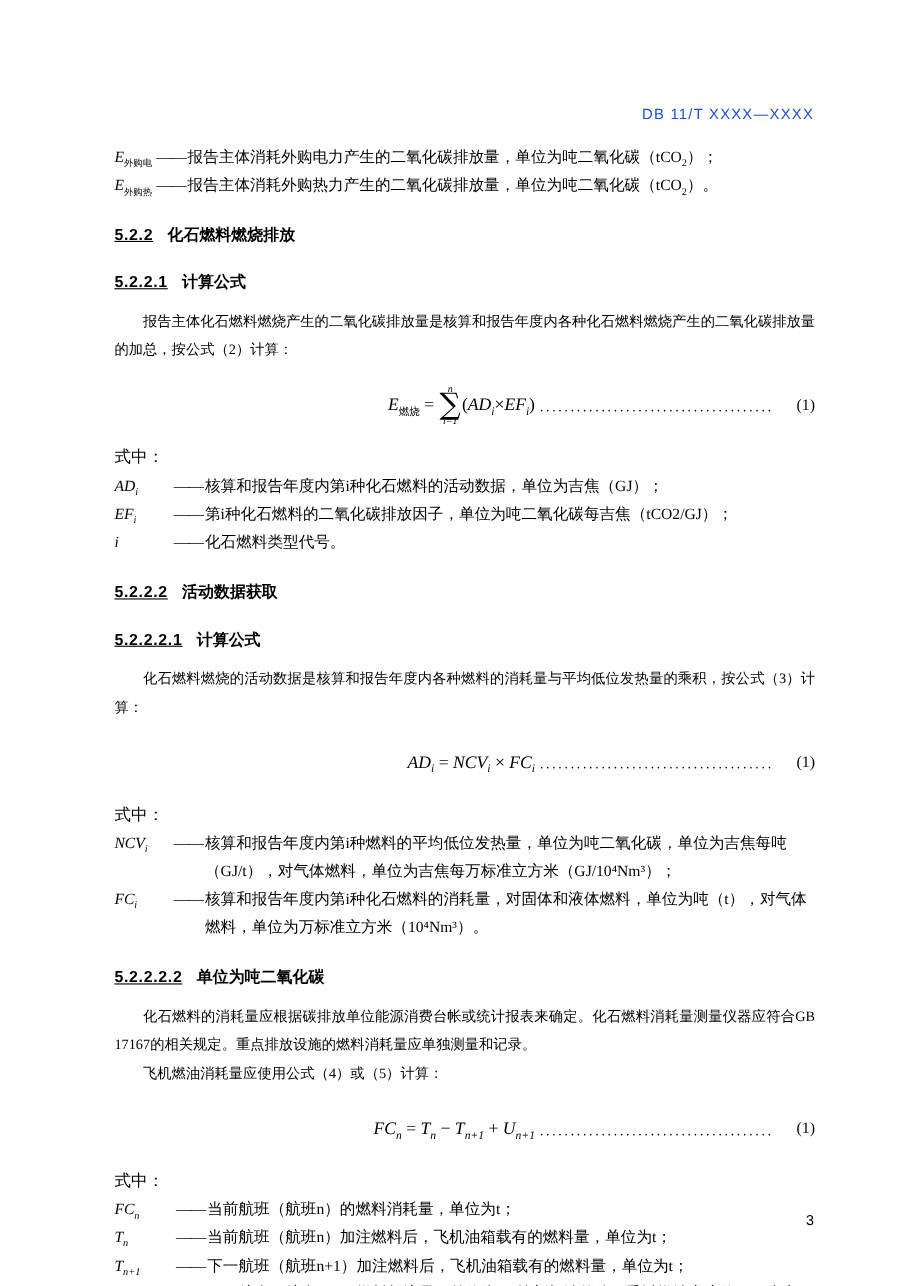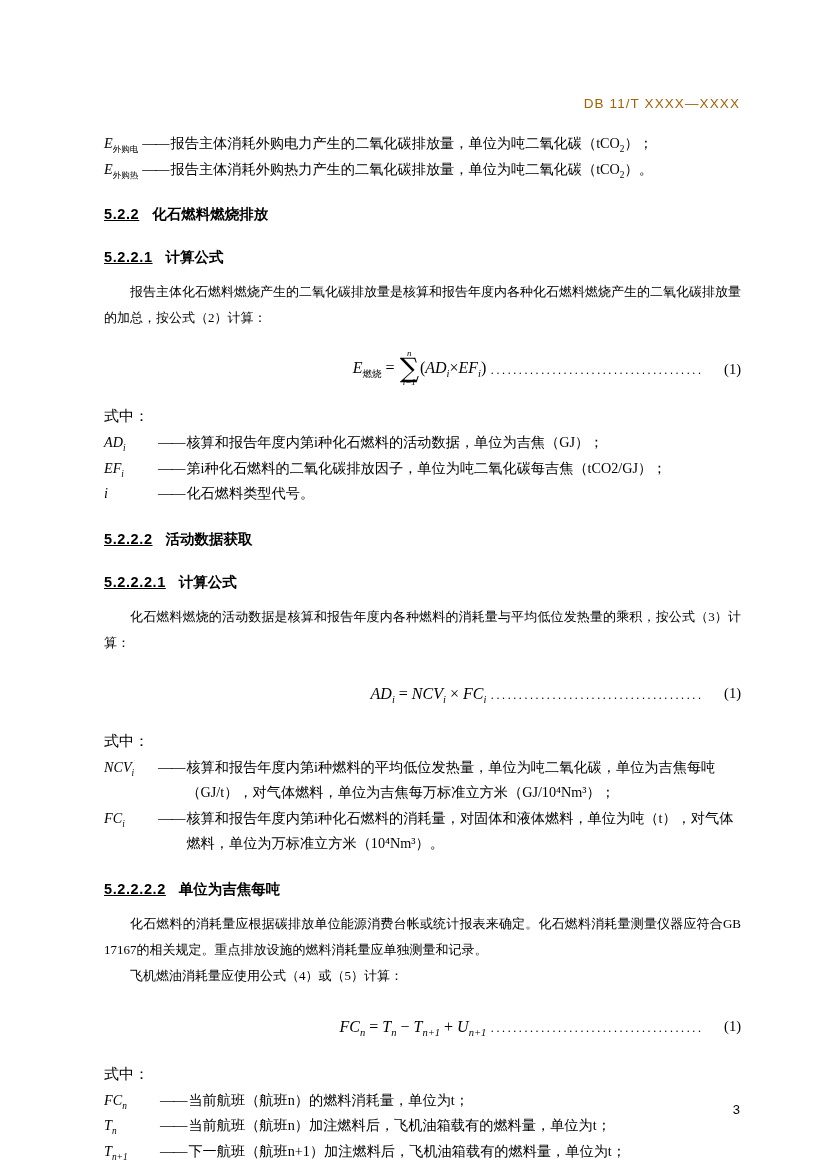--- a/index.html
+++ b/index.html
@@ -23,21 +23,21 @@
   
   .header {
     position: absolute;
     top: 96px;
     left: 104px;
     right: 86px;
     text-align: right;
     font-family: "Liberation Sans", "DejaVu Sans", sans-serif;
     font-size: 13.5px;
     letter-spacing: 1.1px;
-    color: #a16207;
+    color: #1d4ed8;
   }
 
   
   .content {
     position: absolute;
     top: 131px;
     left: 104px;
     width: 637px;
   }
 
@@ -281,21 +281,21 @@
       <span class="txt">核算和报告年度内第i种燃料的平均低位发热量，单位为吨二氧化碳，单位为吉焦每吨（GJ/t），对气体燃料，单位为吉焦每万标准立方米（GJ/10⁴Nm³）；</span>
     </div>
 
     <div class="defrow">
       <span class="sym"><span class="sym-pad"><span class="ital">FC</span><sub class="ital">i</sub></span></span>
       <span class="dash">——</span>
       <span class="txt">核算和报告年度内第i种化石燃料的消耗量，对固体和液体燃料，单位为吨（t），对气体燃料，单位为万标准立方米（10⁴Nm³）。</span>
     </div>
 
     <div class="h-sec">
-      <span class="num">5.2.2.2.2</span><span>单位为吉焦每吨</span>
+      <span class="num">5.2.2.2.2</span><span>单位为吨二氧化碳</span>
     </div>
 
     <p class="para indent">化石燃料的消耗量应根据碳排放单位能源消费台帐或统计报表来确定。化石燃料消耗量测量仪器应符合GB 17167的相关规定。重点排放设施的燃料消耗量应单独测量和记录。</p>
     <p class="para indent nospace">飞机燃油消耗量应使用公式（4）或（5）计算：</p>
 
     <div class="formula-block">
       <div class="formula-inner">
         <span class="spacer-left"></span>
         <span class="formula">
           <span class="v">FC</span><sub class="ital">n</sub>

